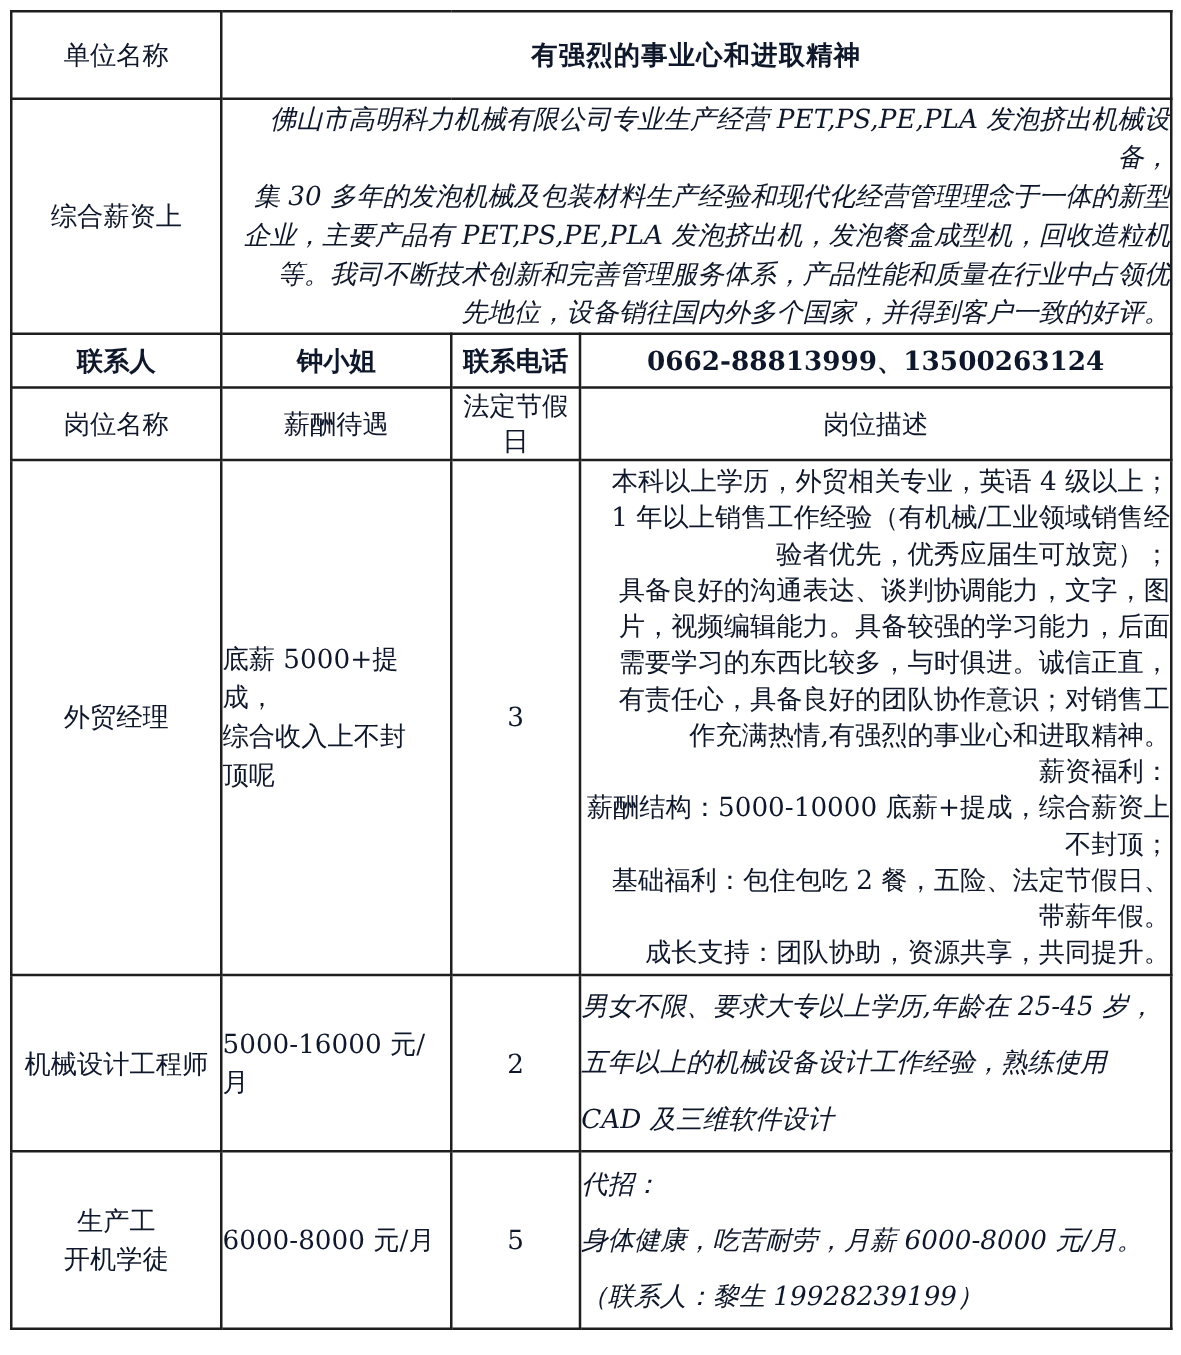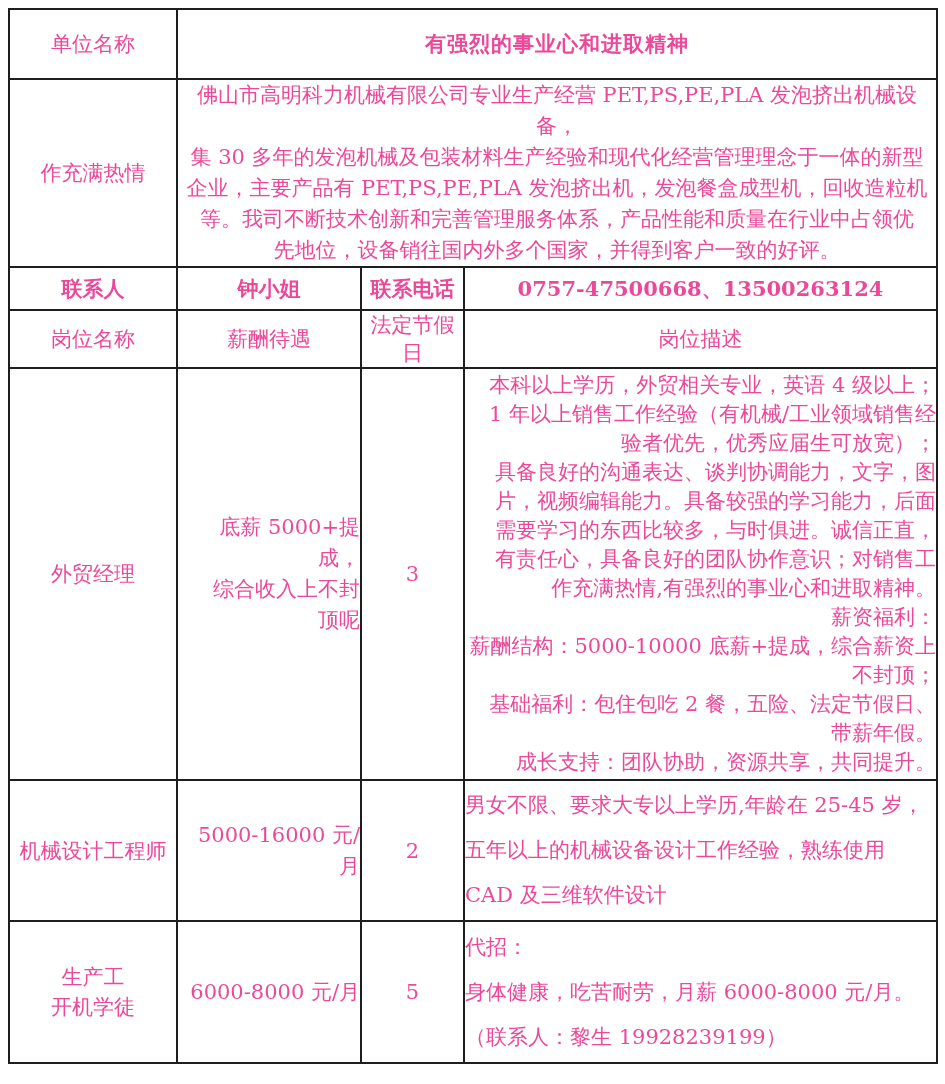--- a/index.html
+++ b/index.html
@@ -16,21 +16,21 @@
     position: absolute;
     left: 8px;
     top: 8px;
     width: 928px;
     border-collapse: collapse;
     table-layout: fixed;
   }
   table.job-table td {
     border: 2px solid #1e1e1e;
     font-size: 21px;
-    color: #ec4899;
+    color: #0f172a;
     vertical-align: middle;
     overflow: hidden;
     padding: 0;
   }
   col.c1 { width: 168px; }
   col.c2 { width: 184px; }
   col.c3 { width: 103px; }
   col.c4 { width: 473px; }
 
   tr.r1 { height: 70px; }
@@ -44,46 +44,48 @@
 
   td.center { text-align: center; }
   td.company-name {
     text-align: center;
     font-weight: bold;
     font-size: 22px;
     letter-spacing: 1px;
   }
   td.intro {
     white-space: pre-line;
-    text-align: center;
+    text-align: right;
     line-height: 31px;
     padding: 4px 6px 4px 9px;
+    font-style: italic;
   }
   td.address {
     text-align: left;
     padding-left: 10px;
   }
   td.salary-wrap {
     white-space: pre-line;
-    text-align: right;
+    text-align: left;
     line-height: 31px;
   }
   td.desc {
     white-space: pre-line;
     text-align: right;
     vertical-align: top;
     line-height: 29px;
     padding: 4px 4px 2px 8px;
   }
   td.desc-wide {
     white-space: pre-line;
     text-align: left;
     vertical-align: top;
     line-height: 45px;
     padding: 6px 4px 2px 8px;
+    font-style: italic;
   }
   td.job-title-wrap {
     white-space: pre-line;
     text-align: center;
     line-height: 30px;
   }
 </style>
 </head>
 <body>
 
@@ -96,34 +98,34 @@
         <col class="c4">
     </colgroup>
 
     <tbody>
         <tr class="r1">
       <td class="center">单位名称</td>
       <td colspan="3" class="company-name">有强烈的事业心和进取精神</td>
     </tr>
 
     <tr class="r2">
-      <td class="center">作充满热情</td>
+      <td class="center">综合薪资上</td>
       <td colspan="3" class="intro">佛山市高明科力机械有限公司专业生产经营 PET,PS,PE,PLA 发泡挤出机械设备，
 集 30 多年的发泡机械及包装材料生产经验和现代化经营管理理念于一体的新型
 企业，主要产品有 PET,PS,PE,PLA 发泡挤出机，发泡餐盒成型机，回收造粒机
 等。我司不断技术创新和完善管理服务体系，产品性能和质量在行业中占领优
 先地位，设备销往国内外多个国家，并得到客户一致的好评。</td>
     </tr>
 
 
     <tr class="r4">
       <td class="center">联系人</td>
       <td class="center">钟小姐</td>
       <td class="center">联系电话</td>
-      <td class="center">0757-47500668、13500263124</td>
+      <td class="center">0662-88813999、13500263124</td>
     </tr>
 
     <tr class="r5">
       <td class="center">岗位名称</td>
       <td class="center">薪酬待遇</td>
       <td class="center">法定节假日</td>
       <td class="center">岗位描述</td>
     </tr>
 
     <tr class="r6">

